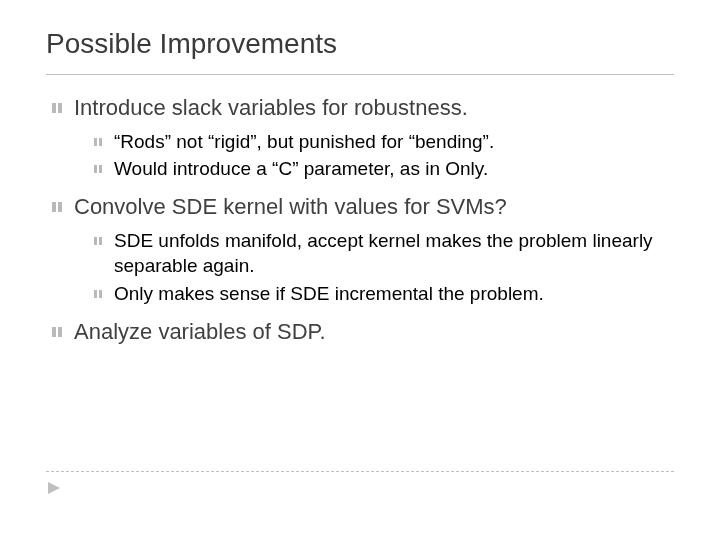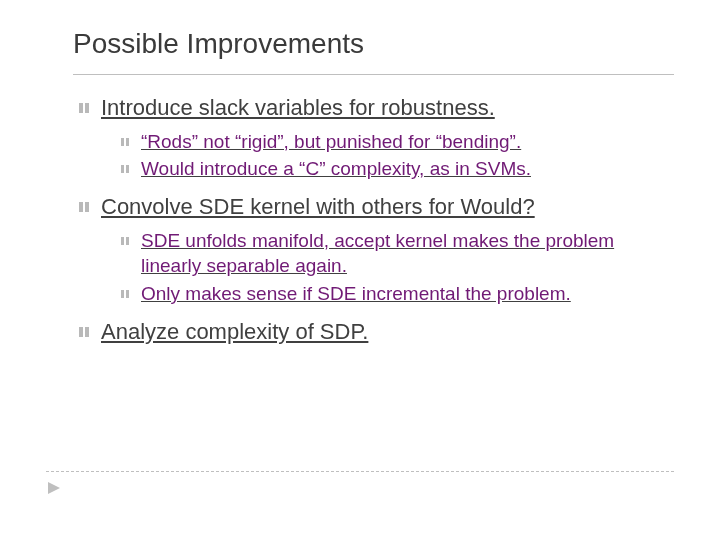--- a/index.html
+++ b/index.html
@@ -1,42 +1,41 @@
 <!DOCTYPE html>
 <html><head>
 <meta charset="utf-8">
 <style>
   * { margin: 0; padding: 0; box-sizing: border-box; }
   html, body { width: 720px; height: 540px; background: #fff; font-family: Arial, Helvetica, sans-serif; color: #3f3f3f; }
   .slide {
     position: relative;
     width: 720px;
     height: 512px;
-    padding: 28px 46px 0 73px;
+    padding: 28px 46px 0 46px;
   }
   .title {
     font-size: 28px;
     font-weight: 400;
     color: #3a3a3a;
     padding-bottom: 14px;
     border-bottom: 1px solid #bfbfbf;
     margin-bottom: 18px;
   }
   ul.lvl1 {
     list-style: none;
     padding-left: 6px;
   }
   ul.lvl1 > li {
     position: relative;
     padding-left: 22px;
     font-size: 22px;
     line-height: 1.35;
     margin-bottom: 4px;
     color: #404040;
-    text-decoration: underline;
   }
   ul.lvl1 > li::before {
     content: "";
     position: absolute;
     left: 0;
     top: 10px;
     width: 10px;
     height: 10px;
     background: #b9b9b9;
   }
@@ -54,21 +53,21 @@
     padding-left: 20px;
     margin-top: 6px;
     margin-bottom: 10px;
   }
   ul.lvl2 > li {
     position: relative;
     padding-left: 20px;
     font-size: 19px;
     line-height: 1.35;
     margin-bottom: 2px;
-    color: #701a75;
+    color: #000000;
   }
   ul.lvl2 > li::before {
     content: "";
     position: absolute;
     left: 0;
     top: 9px;
     width: 8px;
     height: 8px;
     background: #b9b9b9;
   }
@@ -99,32 +98,32 @@
 <body>
 
 <div class="slide">
   <h1 class="title">Possible Improvements</h1>
 
   <ul class="lvl1">
     <li>
       <span>Introduce slack variables for robustness.</span>
       <ul class="lvl2">
         <li><span>“Rods” not “rigid”, but punished for “bending”.</span></li>
-        <li><span>Would introduce a “C” complexity, as in SVMs.</span></li>
+        <li><span>Would introduce a “C” parameter, as in Only.</span></li>
       </ul>
     </li>
     <li>
-      <span>Convolve SDE kernel with others for Would?</span>
+      <span>Convolve SDE kernel with values for SVMs?</span>
       <ul class="lvl2">
         <li><span>SDE unfolds manifold, accept kernel makes the problem linearly separable again.</span></li>
         <li><span>Only makes sense if SDE incremental the problem.</span></li>
       </ul>
     </li>
     <li>
-      <span>Analyze complexity of SDP.</span>
+      <span>Analyze variables of SDP.</span>
     </li>
   </ul>
 
   <div class="footer-line"></div>
   <div class="footer-arrow">
     <svg width="16" height="16" viewBox="0 0 16 16">
         <polygon points="2,2 14,8 2,14" fill="#bfbfbf"></polygon>
       </svg>
   </div>
 </div>

